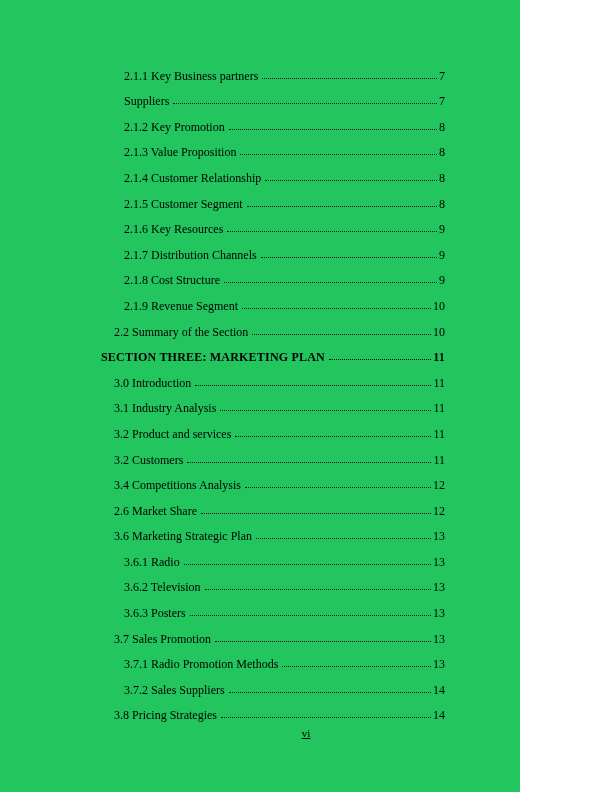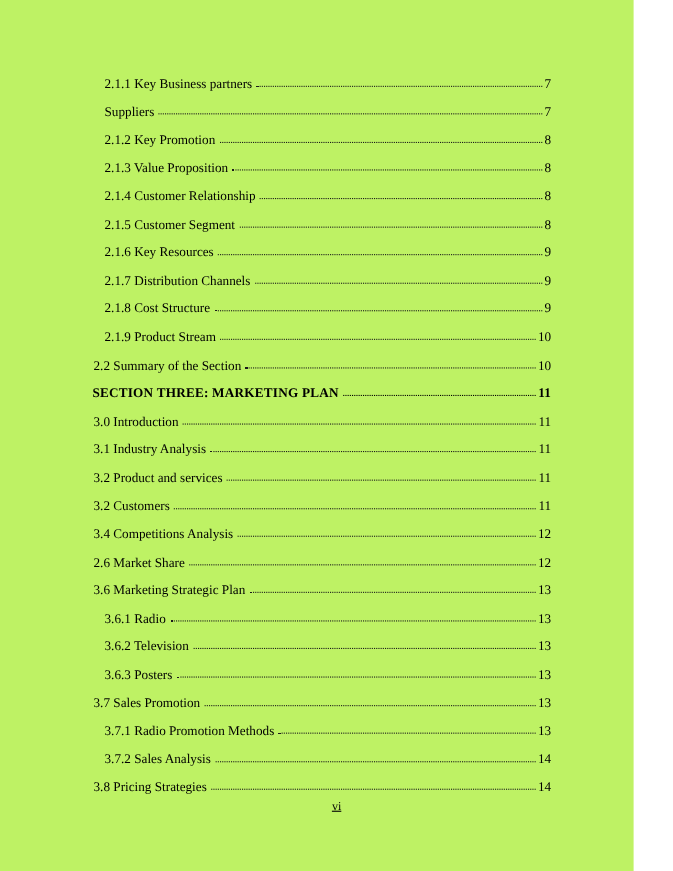--- a/index.html
+++ b/index.html
@@ -9,42 +9,41 @@
   }
   body {
     width: 612px;
     height: 792px;
     font-family: "Liberation Serif", serif;
     color: #000000;
     overflow: hidden;
   }
   .page {
     position: relative;
-    width: 576px;
+    width: 520px;
     height: 792px;
     box-sizing: border-box;
-    padding: 62px 75px 0 72px;
-    background: #bef264;
+    padding: 62px 75px 0 101px;
+    background: #22c55e;
   }
   .toc-row {
     display: flex;
     align-items: flex-end;
     height: 25.6px;
     box-sizing: border-box;
     padding-bottom: 6px;
     font-size: 12px;
     line-height: 12px;
     white-space: nowrap;
   }
   .toc-row.level-1 { margin-left: 13px; text-align: right; }
   .toc-row.level-2 { margin-left: 23px; }
   .toc-row.bold {
     font-weight: bold;
     letter-spacing: 0.2px;
-    margin-left: 12px;
   }
   .toc-label {
     flex: 0 0 auto;
   }
   .leader {
     flex: 1 1 auto;
     border-bottom: 1.4px dotted #1a1a1a;
     margin: 0 2px 3px 4px;
     height: 0;
   }
@@ -109,21 +108,21 @@
         <span class="toc-label">2.1.7 Distribution Channels</span>
         <span class="leader"></span>
         <span class="toc-page">9</span>
       </div>
       <div class="toc-row level-2">
         <span class="toc-label">2.1.8 Cost Structure</span>
         <span class="leader"></span>
         <span class="toc-page">9</span>
       </div>
       <div class="toc-row level-2">
-        <span class="toc-label">2.1.9 Product Stream</span>
+        <span class="toc-label">2.1.9 Revenue Segment</span>
         <span class="leader"></span>
         <span class="toc-page">10</span>
       </div>
       <div class="toc-row level-1">
         <span class="toc-label">2.2 Summary of the Section</span>
         <span class="leader"></span>
         <span class="toc-page">10</span>
       </div>
       <div class="toc-row level-0 bold">
         <span class="toc-label">SECTION THREE: MARKETING PLAN</span>
@@ -184,21 +183,21 @@
         <span class="toc-label">3.7 Sales Promotion</span>
         <span class="leader"></span>
         <span class="toc-page">13</span>
       </div>
       <div class="toc-row level-2">
         <span class="toc-label">3.7.1 Radio Promotion Methods</span>
         <span class="leader"></span>
         <span class="toc-page">13</span>
       </div>
       <div class="toc-row level-2">
-        <span class="toc-label">3.7.2 Sales Analysis</span>
+        <span class="toc-label">3.7.2 Sales Suppliers</span>
         <span class="leader"></span>
         <span class="toc-page">14</span>
       </div>
       <div class="toc-row level-1">
         <span class="toc-label">3.8 Pricing Strategies</span>
         <span class="leader"></span>
         <span class="toc-page">14</span>
       </div>
     </div>
   <div class="footer">vi</div>

